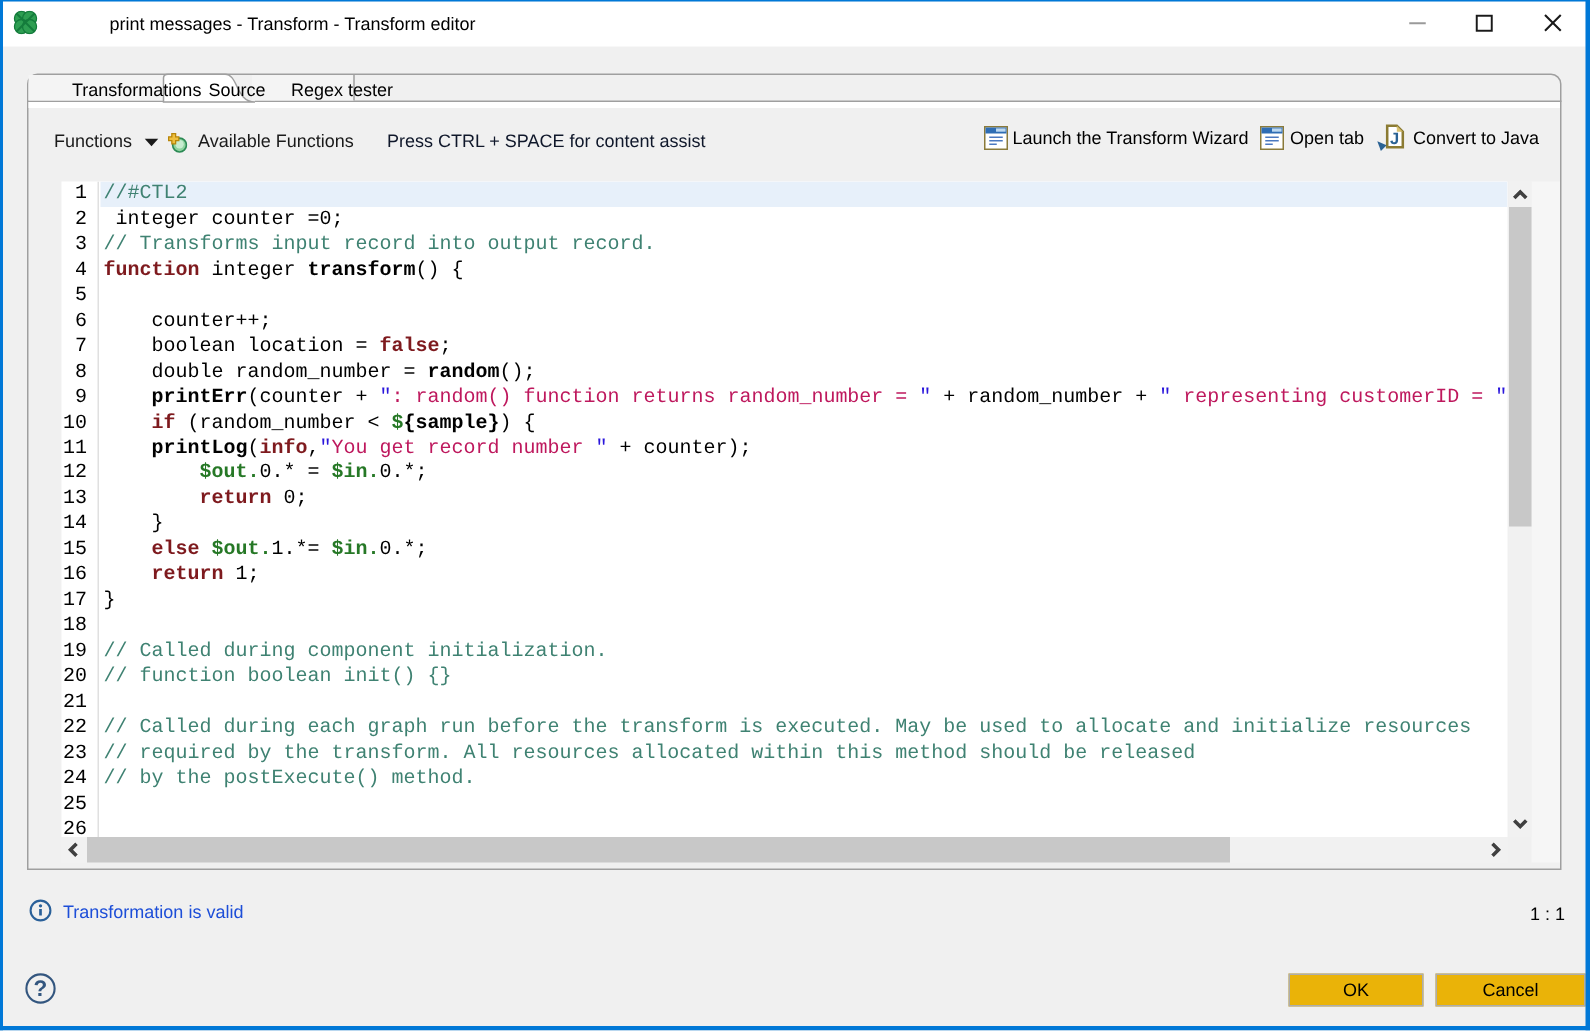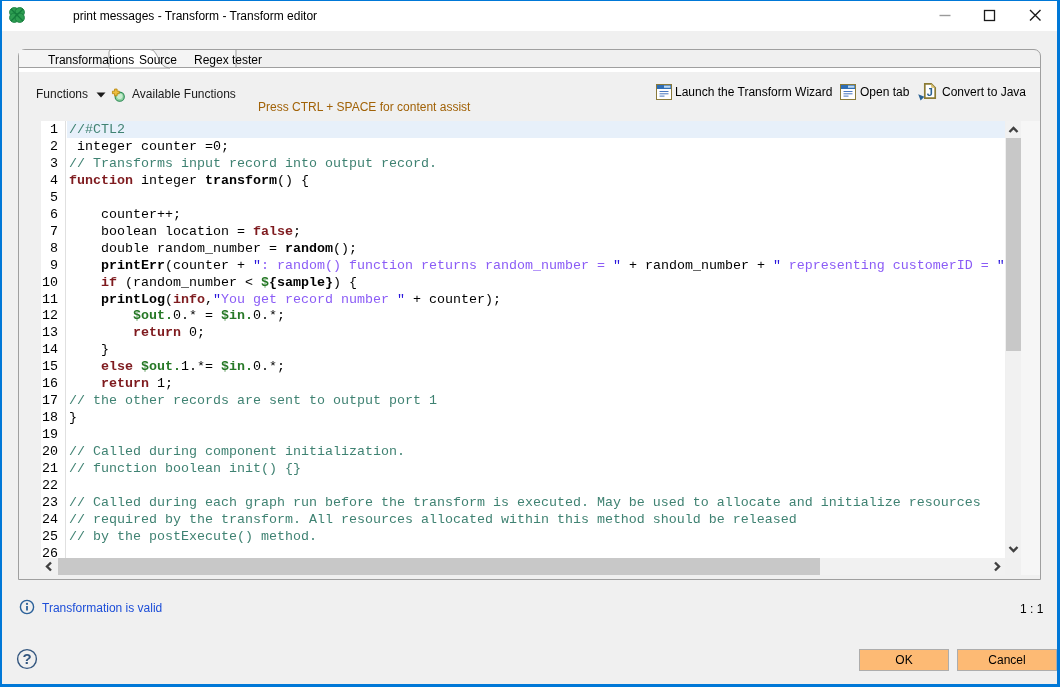--- a/index.html
+++ b/index.html
@@ -23,35 +23,35 @@
 
 .editor { left:41px; top:121px; width:964px; height:437px; background:#ffffff; overflow:hidden; }
 .hiline { left:26px; top:0px; width:938px; height:17px; background:#e7f0fa; }
 .gut { left:0px; top:1px; width:17px; text-align:right; }
 pre { font-family:"Liberation Mono", monospace; font-size:13.333px; line-height:16.95px; }
 .code { left:28px; top:1px; }
 .sep { left:24px; top:0; width:1px; height:437px; background:#e0e0e0; }
 .k { color:#7e1a1e; font-weight:bold; }
 .f { font-weight:bold;margin-top:38px; }
 .c { color:#3f8272; }
-.s { color:#8b5cf6; }
+.s { color:#be185d; }
 .q { color:#2a16dc; }
 .n { color:#000000; }
 .g { color:#267826; font-weight:bold; }
 
 .vsb { left:1006px; top:121px; width:15px; height:437px; background:#f1f1f1; }
 .vthumb { left:1006px; top:138px; width:15px; height:213px; background:#c8c8c8; }
 .rmarg { left:1021px; top:121px; width:19px; height:454px; background:#f6f6f6; }
 .hsb { left:41px; top:558px; width:964px; height:17px; background:#f1f1f1; }
 .hthumb { left:58px; top:558px; width:762px; height:17px; background:#c8c8c8; }
 
 .status { left:42px; top:601px; font-size:12px; color:#1d4ed8; }
 .pos { left:1020px; top:602px; font-size:12px; color:#000; }
 
-.btn { top:649px; height:22px; background:#fdba74; border:1px solid #adadad; font-size:12px; color:#000; text-align:center; line-height:20px; }
+.btn { top:649px; height:22px; background:#eab308; border:1px solid #adadad; font-size:12px; color:#000; text-align:center; line-height:20px; }
 </style>
 </head>
 <body>
 <div class="abs title"></div>
 <div class="abs titletext">print messages - Transform - Transform editor</div>
 <svg class="abs" style="left:9px; top:7px;" width="16" height="16" viewBox="0 0 16 16">
   <g fill="#2e9e52" stroke="#147c3c" stroke-width="0.9">
     <circle cx="5.3" cy="5.3" r="4.7"></circle>
       <circle cx="10.7" cy="5.3" r="4.7"></circle>
     <circle cx="5.3" cy="10.7" r="4.7"></circle>
@@ -88,21 +88,21 @@
 <div class="abs tb" style="left:36px;">Functions</div>
 <svg class="abs" style="left:96px; top:92px;" width="10" height="6" viewBox="0 0 10 6">
     <path d="M0.5 0.5 H9.5 L5 5.5 Z" fill="#1a1a1a"></path>
   </svg>
 <svg class="abs" style="left:111px; top:88px;" width="14" height="14" viewBox="0 0 14 14">
   <circle cx="8.7" cy="8.7" r="4.6" fill="#8fd4a0" stroke="#2c8a55" stroke-width="1.1"></circle>
   <circle cx="8.7" cy="8.2" r="2.8" fill="#c7ecd0"></circle>
   <path d="M3 1 h3 v2.5 h2.5 v3 H6 V9 H3 V6.5 H0.5 v-3 H3 Z" transform="translate(1,0.2) scale(0.85)" fill="#eebf3f" stroke="#b8860b" stroke-width="1"></path>
 </svg>
 <div class="abs tb" style="left:132px;">Available Functions</div>
-<div class="abs tb" style="left:258px; color:#a16207;margin-top:13px;">Press CTRL + SPACE for content assist</div>
+<div class="abs tb" style="left:258px; color:#0f172a;">Press CTRL + SPACE for content assist</div>
 
 <svg class="abs" style="left:656px; top:84px;" width="16" height="16" viewBox="0 0 16 16">
   <rect x="0.5" y="0.5" width="15" height="15" fill="#ffffff" stroke="#8a7a3a" stroke-width="1"></rect>
   <rect x="1" y="1" width="14" height="4" fill="#2e6db4"></rect>
   <rect x="8" y="1.6" width="6.4" height="2.2" fill="#bcd8f0"></rect>
   <path d="M3.5 7.5 h9 M3.5 9.8 h9 M3.5 12.1 h5" stroke="#4a78c0" stroke-width="1" fill="none"></path>
 </svg>
 <div class="abs tbr" style="left:675px;">Launch the Transform Wizard</div>
 <svg class="abs" style="left:840px; top:84px;" width="16" height="16" viewBox="0 0 16 16">
   <rect x="0.5" y="0.5" width="15" height="15" fill="#ffffff" stroke="#8a7a3a" stroke-width="1"></rect>
@@ -157,21 +157,20 @@
     boolean location = <span class="k">false</span>;
     double random_number = <span class="f">random</span>();
     <span class="f">printErr</span>(counter + <span class="q">"</span><span class="s">: random() function returns random_number = </span><span class="q">"</span> + random_number + <span class="q">"</span><span class="s"> representing customerID = </span><span class="q">"</span> + rand
     <span class="k">if</span> (random_number &lt; <span class="g">$</span><span class="f">{sample}</span>) {
     <span class="f">printLog</span>(<span class="k">info</span>,<span class="q">"</span><span class="s">You get record number </span><span class="q">"</span> + counter);
         <span class="g">$out.</span><span class="n">0</span>.* = <span class="g">$in.</span><span class="n">0</span>.*;
         <span class="k">return</span> <span class="n">0</span>;
     }
     <span class="k">else</span> <span class="g">$out.</span><span class="n">1</span>.*= <span class="g">$in.</span><span class="n">0</span>.*;
     <span class="k">return</span> <span class="n">1</span>;
-<span class="c">// the other records are sent to output port 1</span>
 }
 
 <span class="c">// Called during component initialization.</span>
 <span class="c">// function boolean init() {}</span>
 
 <span class="c">// Called during each graph run before the transform is executed. May be used to allocate and initialize resources</span>
 <span class="c">// required by the transform. All resources allocated within this method should be released</span>
 <span class="c">// by the postExecute() method.</span></pre>
 </div>
 <div class="abs rmarg"></div>

